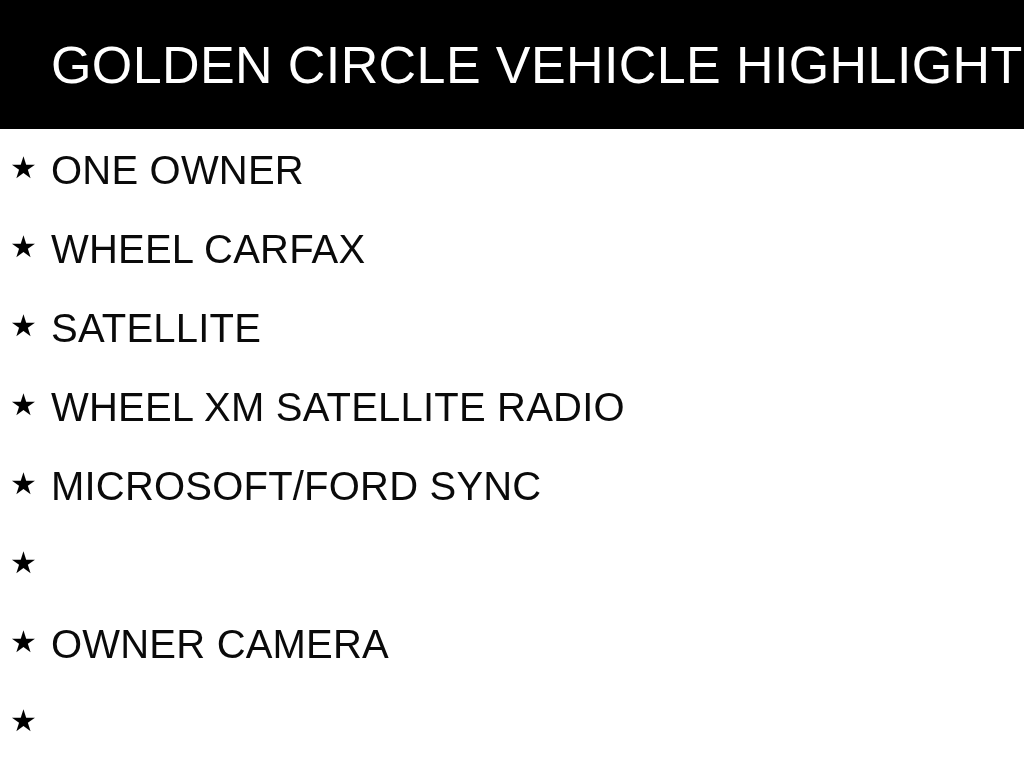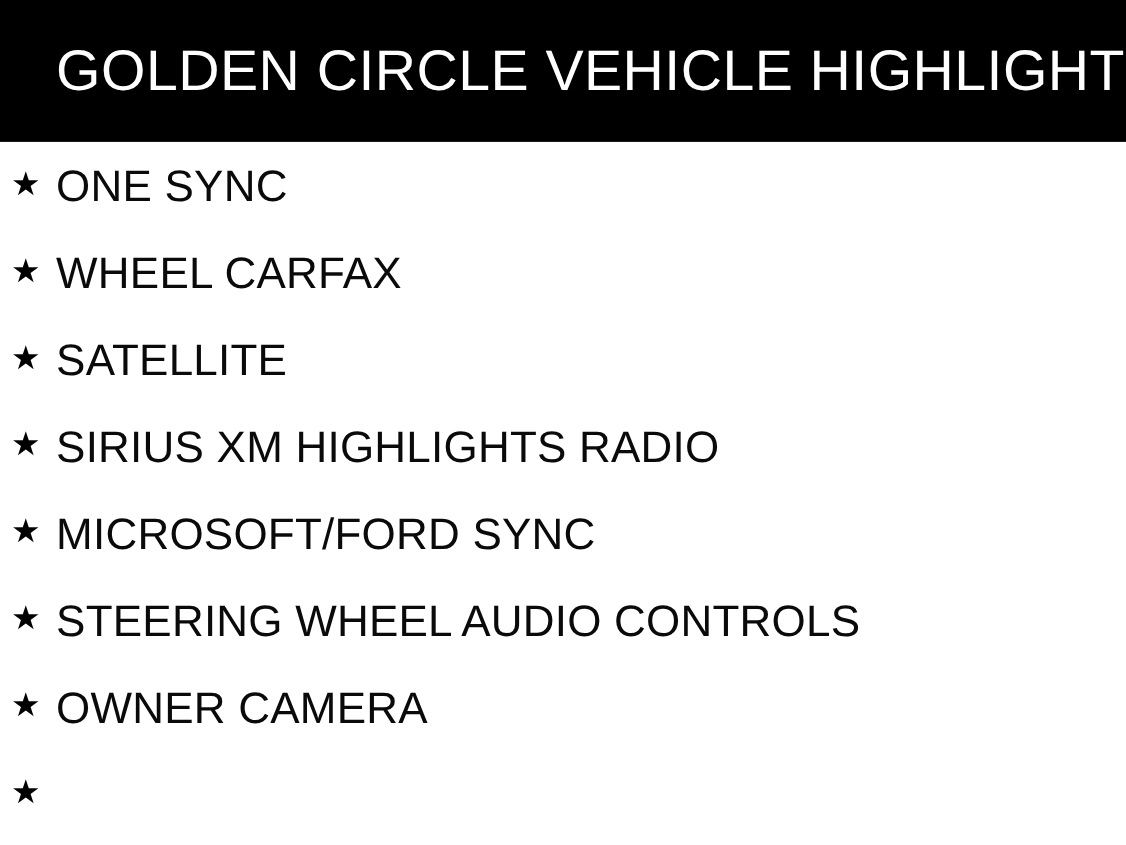--- a/index.html
+++ b/index.html
@@ -90,46 +90,45 @@
 <div class="page">
 
   <div class="header-bar">
     <div class="header-title">GOLDEN CIRCLE VEHICLE HIGHLIGHTS</div>
   </div>
 
   <ul class="highlights-list">
 
     <li class="highlight-item">
       <span class="star-icon">★</span>
-      <span class="highlight-label">ONE SYNC</span>
+      <span class="highlight-label">ONE OWNER</span>
     </li>
 
     <li class="highlight-item">
       <span class="star-icon">★</span>
       <span class="highlight-label">WHEEL CARFAX</span>
     </li>
 
     <li class="highlight-item">
       <span class="star-icon">★</span>
       <span class="highlight-label">SATELLITE</span>
     </li>
 
     <li class="highlight-item">
       <span class="star-icon">★</span>
-      <span class="highlight-label">SIRIUS XM HIGHLIGHTS RADIO</span>
+      <span class="highlight-label">WHEEL XM SATELLITE RADIO</span>
     </li>
 
     <li class="highlight-item">
       <span class="star-icon">★</span>
       <span class="highlight-label">MICROSOFT/FORD SYNC</span>
     </li>
 
     <li class="highlight-item">
       <span class="star-icon">★</span>
-      <span class="highlight-label">STEERING WHEEL AUDIO CONTROLS</span>
     </li>
 
     <li class="highlight-item">
       <span class="star-icon">★</span>
       <span class="highlight-label">OWNER CAMERA</span>
     </li>
 
     <li class="highlight-item">
       <span class="star-icon">★</span>
     </li>

